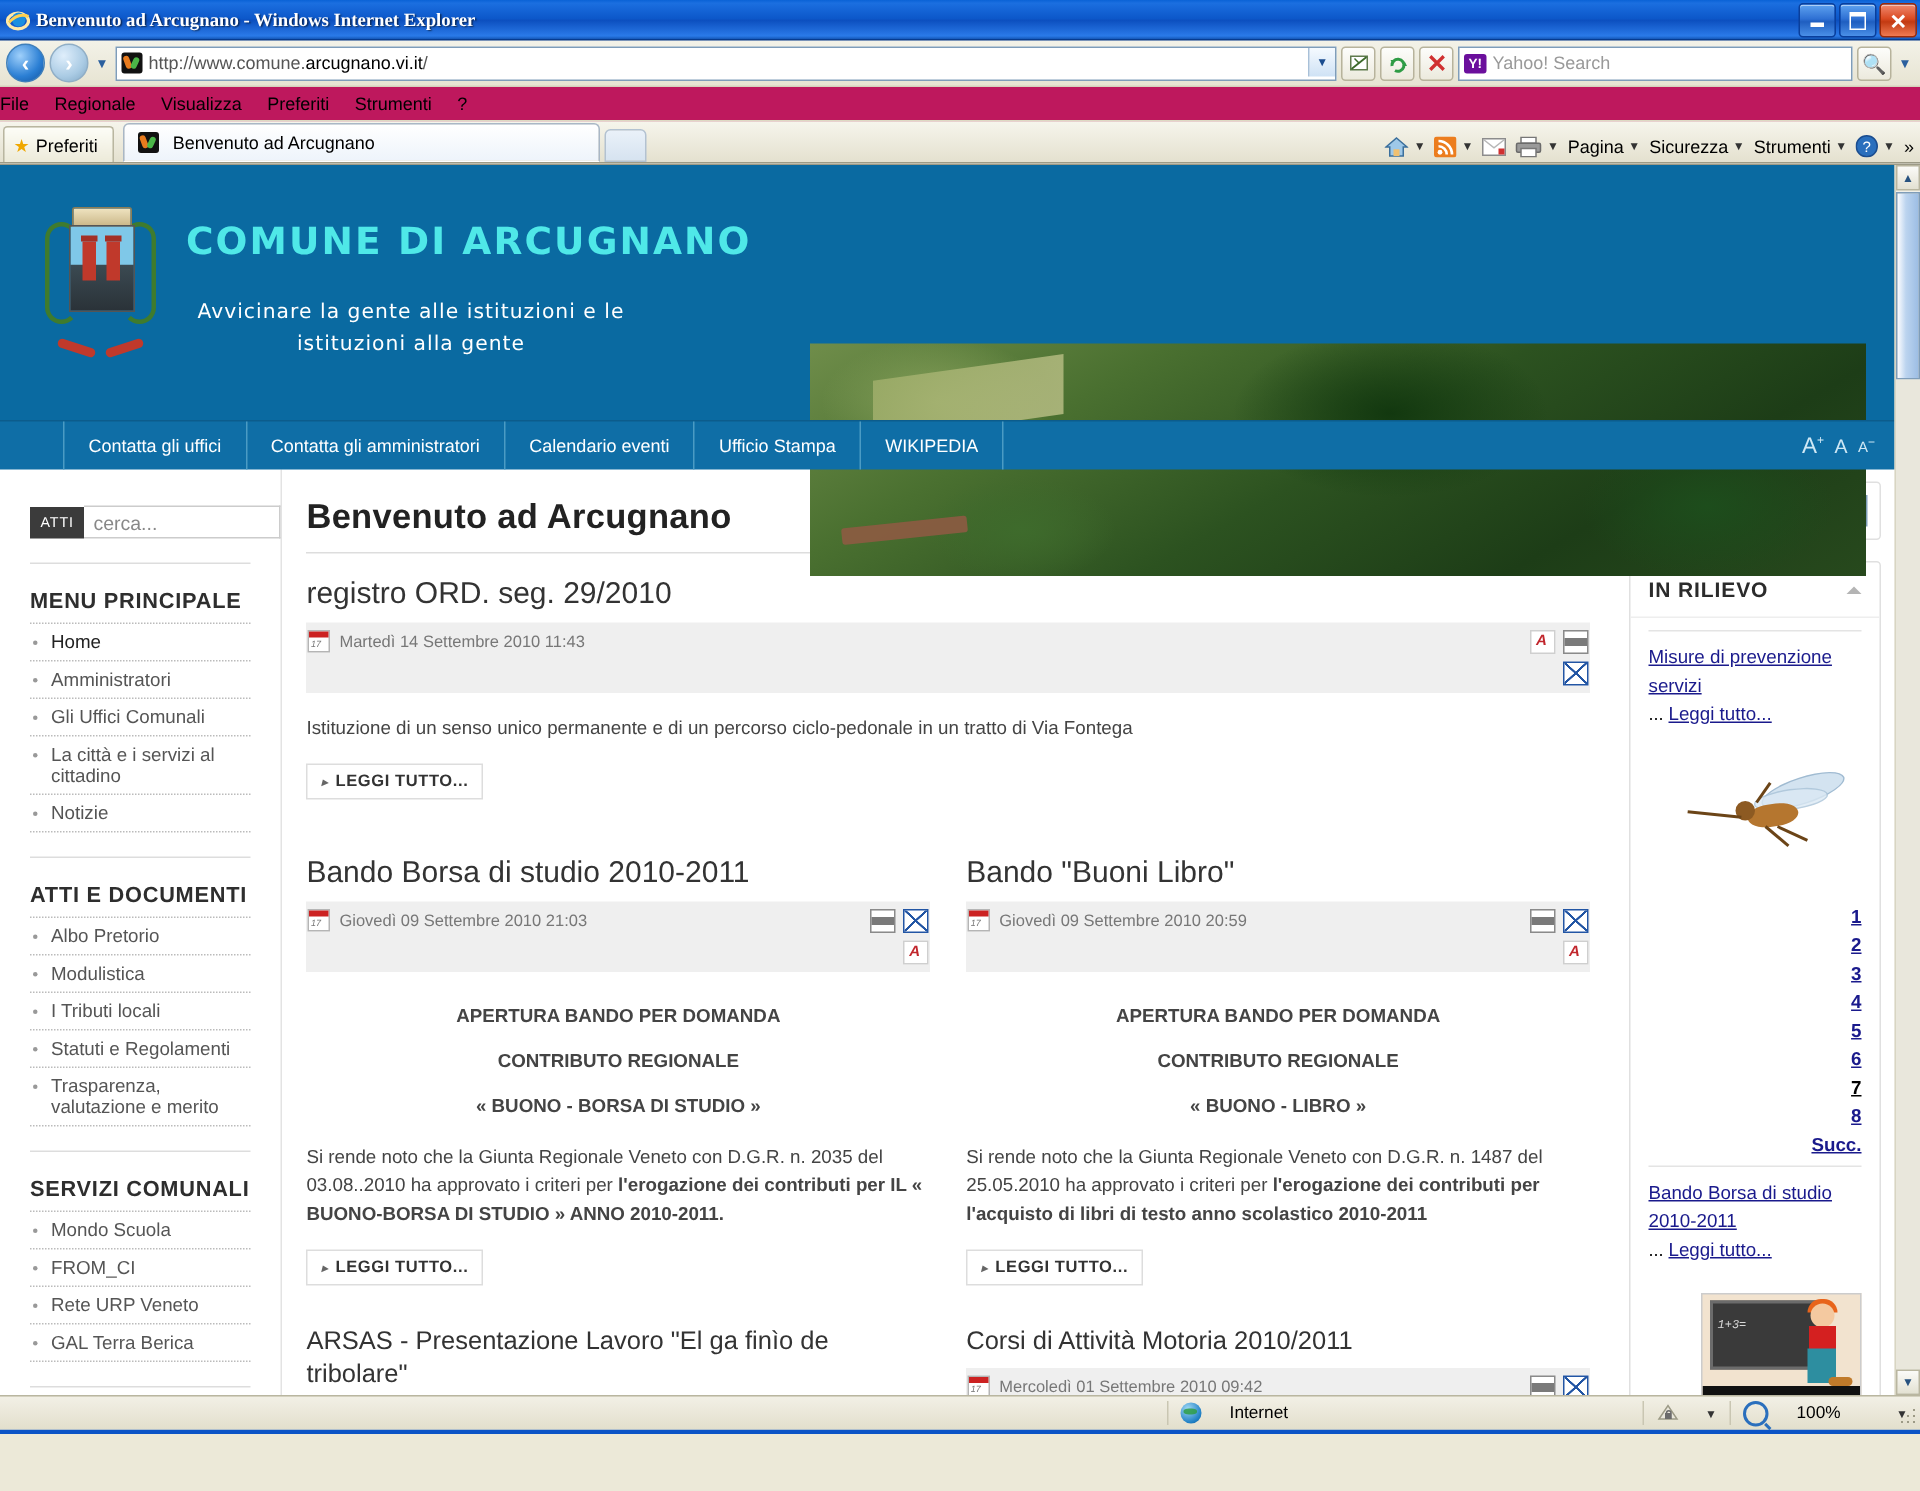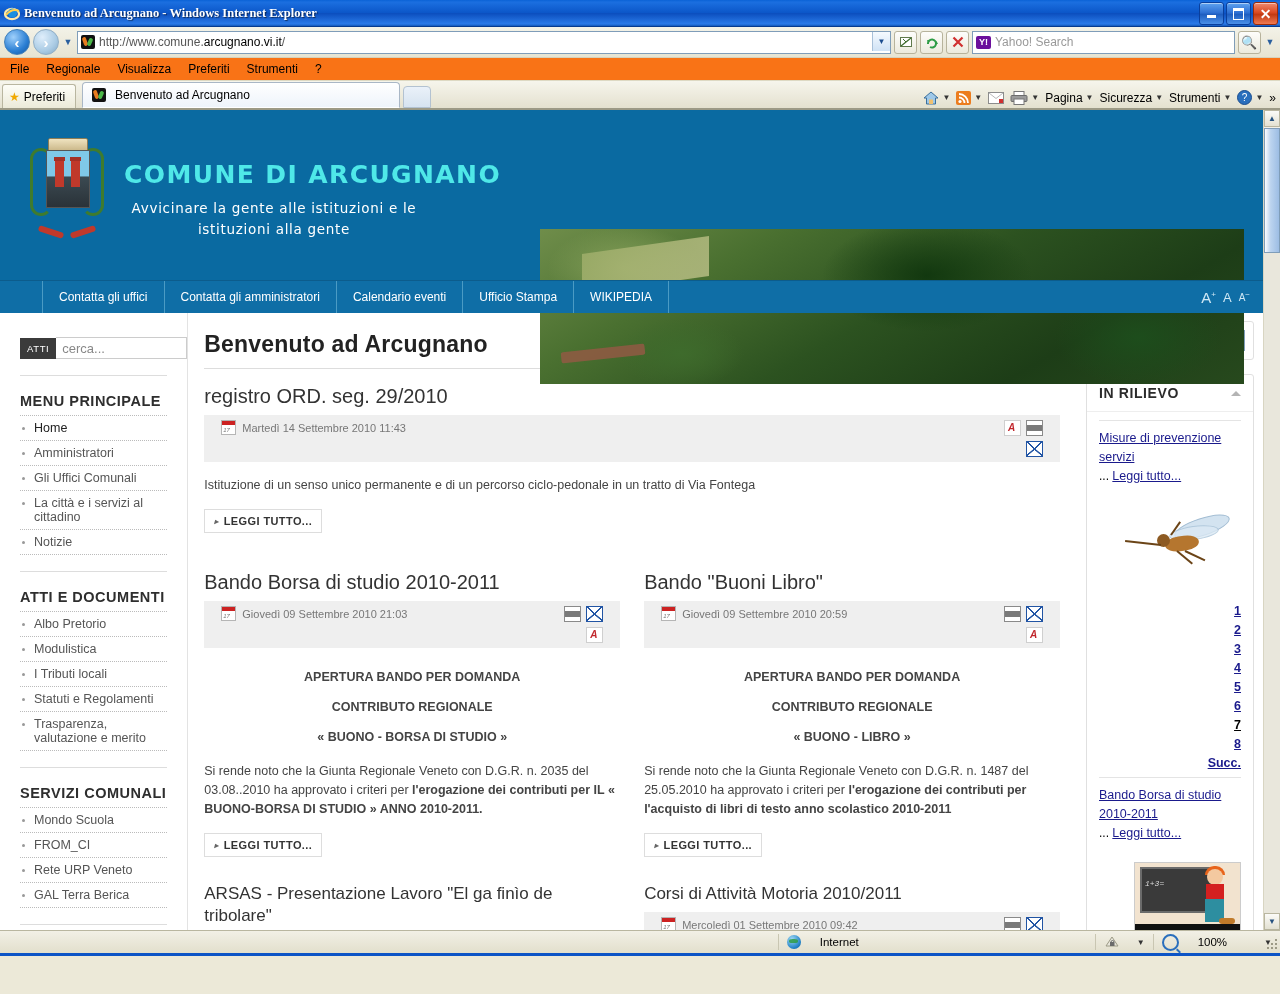--- a/index.html
+++ b/index.html
@@ -65,21 +65,21 @@
   }
   .search-box{
     width:255px;height:21px;background:#fff;border:1px solid #7f9db9;
     display:flex;align-items:center;padding:0 3px;flex:0 0 auto;
   }
   .yahoo-ico{width:15px;height:13px;background:#6b0f9c;border-radius:2px;color:#fff;font-size:9px;font-weight:bold;display:flex;align-items:center;justify-content:center;margin-right:4px;}
   .search-ph{color:#999;font-size:12px;}
   .mag{color:#1d5fa8;font-size:13px;font-weight:bold;}
 
   
-  .menubar{height:22px;background:#f97316;display:flex;align-items:center;padding-left:10px;gap:17px;border-bottom:1px solid #ddd9c3;}
+  .menubar{height:22px;background:#be185d;display:flex;align-items:center;gap:17px;border-bottom:1px solid #ddd9c3;}
   .menubar span{font-size:12px;color:#000;}
 
   
   .favbar{height:27px;background:linear-gradient(to bottom,#f6f5ec,#e4e1cf);display:flex;align-items:flex-end;border-bottom:1px solid #9c9a86;position:relative;}
   .fav-btn{
     height:23px;display:flex;align-items:center;gap:4px;padding:0 10px 0 6px;
     background:linear-gradient(to bottom,#fdfdf7,#ecead9);
     border:1px solid #b9b6a0;border-bottom:none;border-radius:3px 3px 0 0;margin-left:2px;
   }
   .star{color:#f0a800;font-size:13px;}
@@ -112,21 +112,21 @@
   .crest-tower:before{content:"";position:absolute;left:-1px;top:-4px;width:11px;height:4px;background:#a33026;}
   .crest-crown{position:absolute;left:20px;top:6px;width:38px;height:12px;background:linear-gradient(to bottom,#efe3c0,#c9b687);border:1px solid #8d7d55;border-radius:2px 2px 0 0;}
   .crest-leafL,.crest-leafR{position:absolute;top:16px;width:16px;height:62px;border:3px solid #3f7b2e;border-radius:40px;}
   .crest-leafL{left:2px;border-right-color:transparent;}
   .crest-leafR{right:2px;border-left-color:transparent;}
   .crest-ribbon{position:absolute;left:10px;bottom:2px;width:58px;height:16px;}
   .crest-ribbon:before,.crest-ribbon:after{content:"";position:absolute;width:26px;height:6px;background:#c0392b;border-radius:3px;top:5px;}
   .crest-ribbon:before{left:0;transform:rotate(18deg);}
   .crest-ribbon:after{right:0;transform:rotate(-18deg);}
 
-  .site-title{position:absolute;left:124px;top:50px;color:#4fe8e8;font-size:25px;font-weight:bold;letter-spacing:1.4px;font-family:"DejaVu Sans",sans-serif;}
+  .site-title{position:absolute;left:124px;top:36px;color:#4fe8e8;font-size:25px;font-weight:bold;letter-spacing:1.4px;font-family:"DejaVu Sans",sans-serif;}
   .site-sub{position:absolute;left:124px;top:88px;color:#fff;font-size:13.5px;line-height:21px;letter-spacing:.7px;width:300px;text-align:center;font-family:"DejaVu Sans",sans-serif;}
   .banner-photo{
     position:absolute;left:540px;top:119px;width:704px;height:155px;overflow:hidden;
     background:
       radial-gradient(ellipse 120px 70px at 85% 70%,#1d4d1c 0%,transparent 70%),
       radial-gradient(ellipse 150px 80px at 55% 30%,#12380f 0%,transparent 70%),
       radial-gradient(ellipse 90px 50px at 20% 80%,#3e6b2c 0%,transparent 70%),
       radial-gradient(ellipse 110px 60px at 12% 25%,#86a05a 0%,transparent 70%),
       linear-gradient(150deg,#6f8d4a 0%,#4a7030 25%,#2c5220 50%,#1d3d17 75%,#27491d 100%);
   }
@@ -171,21 +171,21 @@
   .menu-list li:first-child{border-top:1px dotted #bbb;}
   .menu-list li:before{content:"";position:absolute;left:2px;top:11px;width:3px;height:3px;background:#999;border-radius:50%;}
   .menu-list a{color:#555;text-decoration:none;}
   .menu-list li.active a{color:#222;}
 
   
   .page-title{font-size:23px;font-weight:bold;color:#222;margin:18px 0 10px 0;letter-spacing:.2px;}
   .title-rule{border-top:1px solid #ddd;margin-bottom:16px;}
   .art-title{font-size:20px;color:#333;font-weight:normal;margin:16px 0 7px 0;font-family:Liberation Sans, sans-serif;}
   .art-title.small{font-size:17px;line-height:22px;}
-  .metabar{background:#efefef;display:flex;align-items:flex-start;justify-content:space-between;padding:5px 17px;min-height:18px;}
+  .metabar{background:#efefef;display:flex;align-items:flex-start;justify-content:space-between;padding:5px 1px;min-height:18px;}
   .meta-date{display:flex;align-items:center;gap:6px;color:#777;font-size:11px;}
   .cal{width:13px;height:13px;background:#fff;border:1px solid #b5b5b5;position:relative;flex:0 0 auto;}
   .cal:before{content:"";position:absolute;left:0;right:0;top:0;height:4px;background:#cc2222;}
   .cal:after{content:"17";position:absolute;left:1px;bottom:0px;font-size:6px;color:#777;line-height:7px;}
   .meta-icons{display:flex;gap:5px;flex-wrap:wrap;width:58px;justify-content:flex-end;}
   .ic{width:15px;height:14px;flex:0 0 auto;}
   .ic-pdf{border:1px solid #cfcfcf;background:#fff;position:relative;}
   .ic-pdf:after{content:"A";position:absolute;left:3px;top:0px;font-size:10px;color:#c1272d;font-weight:bold;line-height:13px;}
   .ic-print{background:linear-gradient(to bottom,#fff 0 30%,#7a7a7a 30% 70%,#fff 70%);border:1px solid #8a8a8a;}
   .ic-mail{border:1.5px solid #2255a4;background:#fff;position:relative;}

